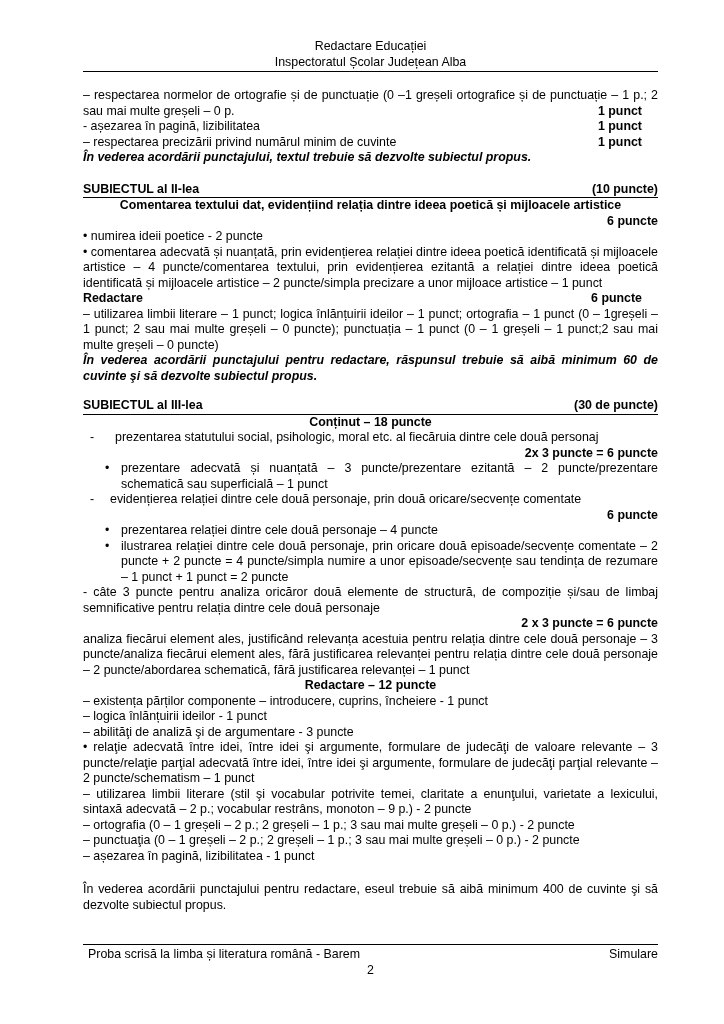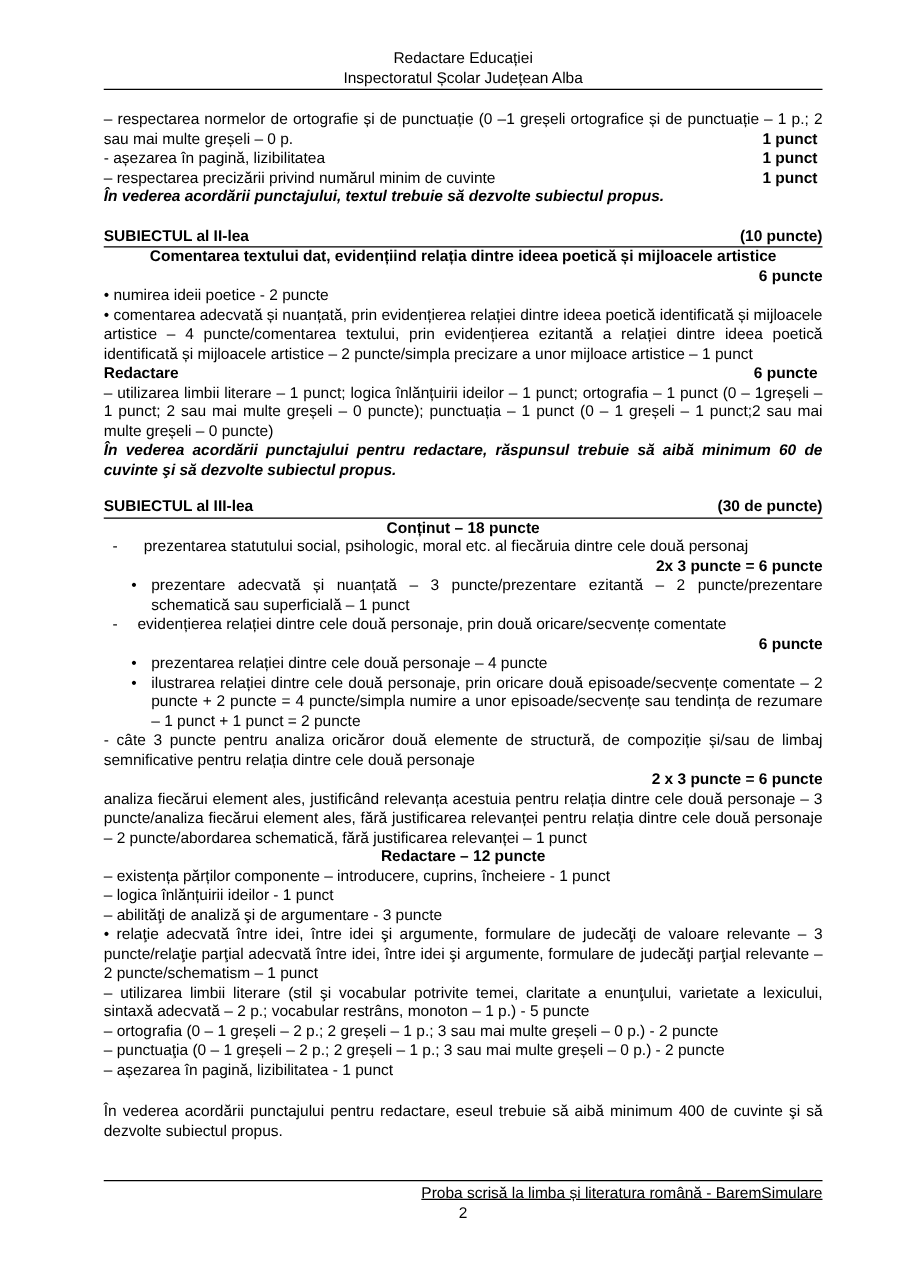--- a/index.html
+++ b/index.html
@@ -11,35 +11,35 @@
     box-sizing:border-box;
     padding:38px 66px 0 83px;
     display:flex;flex-direction:column;
     overflow:hidden;
   }
   .hdr{text-align:center;line-height:16px;border-bottom:1.2px solid #000;padding-bottom:1px;margin-bottom:16px;}
   .p{text-align:justify;}
   .b{font-weight:bold;text-align:center;}
   .bi{font-weight:bold;font-style:italic;}
   .scored{position:relative;}
-  .scored .sc{position:absolute;right:4px;bottom:0;font-weight:bold;}
+  .scored .sc{position:absolute;right:16px;bottom:0;font-weight:bold;}
   .score-line{text-align:right;font-weight:bold;}
   .title-line{display:flex;justify-content:space-between;font-weight:bold;border-bottom:1.6px solid #000;}
   .ind-b{position:relative;padding-left:38px;text-align:justify;}
   .ind-b .mk{position:absolute;left:22px;}
   .ind-d{position:relative;padding-left:32px;}
   .ind-d .mk{position:absolute;left:7px;}
   .ind-d2{position:relative;padding-left:27px;}
   .ind-d2 .mk{position:absolute;left:7px;}
   .spacer{height:16px;}
   .spacer-sm{height:14px;}
   .spacer-md{height:18px;}
   .ftr{margin-top:auto;margin-bottom:46px;}
   .f-rule{border-top:1.2px solid #000;}
-  .f-row{display:flex;justify-content:flex-end;padding-left:5px;padding-top:2px;text-decoration:underline;}
+  .f-row{display:flex;justify-content:space-between;padding-left:5px;padding-top:2px;}
   .f-page{text-align:center;}
 </style>
 </head>
 <body>
 
 <div class="hdr">
   <div>Redactare Educației</div>
   <div>Inspectoratul Școlar Județean Alba</div>
 </div>
 
@@ -115,21 +115,21 @@
 
   <div class="p">- câte 3 puncte pentru analiza oricăror două elemente de structură, de compoziție și/sau de limbaj semnificative pentru relația dintre cele două personaje</div>
   <div class="score-line">2 x 3 puncte = 6 puncte</div>
   <div class="p">analiza fiecărui element ales, justificând relevanța acestuia pentru relația dintre cele două personaje – 3 puncte/analiza fiecărui element ales, fără justificarea relevanței pentru relația dintre cele două personaje – 2 puncte/abordarea schematică, fără justificarea relevanței – 1 punct</div>
 
   <div class="b">Redactare – 12 puncte</div>
   <div>– existența părților componente – introducere, cuprins, încheiere - 1 punct</div>
   <div>– logica înlănțuirii ideilor - 1 punct</div>
   <div>– abilităţi de analiză şi de argumentare - 3 puncte</div>
   <div class="p">• relaţie adecvată între idei, între idei şi argumente, formulare de judecăţi de valoare relevante – 3 puncte/relaţie parţial adecvată între idei, între idei şi argumente, formulare de judecăţi parţial relevante – 2 puncte/schematism – 1 punct</div>
-  <div class="p">– utilizarea limbii literare (stil şi vocabular potrivite temei, claritate a enunţului, varietate a lexicului, sintaxă adecvată – 2 p.; vocabular restrâns, monoton – 1 p.) - 5 puncte</div>
+  <div class="p">– utilizarea limbii literare (stil şi vocabular potrivite temei, claritate a enunţului, varietate a lexicului, sintaxă adecvată – 2 p.; vocabular restrâns, monoton – 9 p.) - 2 puncte</div>
   <div>– ortografia (0 – 1 greșeli – 2 p.; 2 greșeli – 1 p.; 3 sau mai multe greșeli – 0 p.) - 2 puncte</div>
   <div>– punctuaţia (0 – 1 greșeli – 2 p.; 2 greșeli – 1 p.; 3 sau mai multe greșeli – 0 p.) - 2 puncte</div>
   <div>– așezarea în pagină, lizibilitatea - 1 punct</div>
 
   <div class="spacer-md"></div>
   <div class="p">În vederea acordării punctajului pentru redactare, eseul trebuie să aibă minimum 400 de cuvinte şi să dezvolte subiectul propus.</div>
 </div>
 
 <div class="ftr">
   <div class="f-rule"></div>

